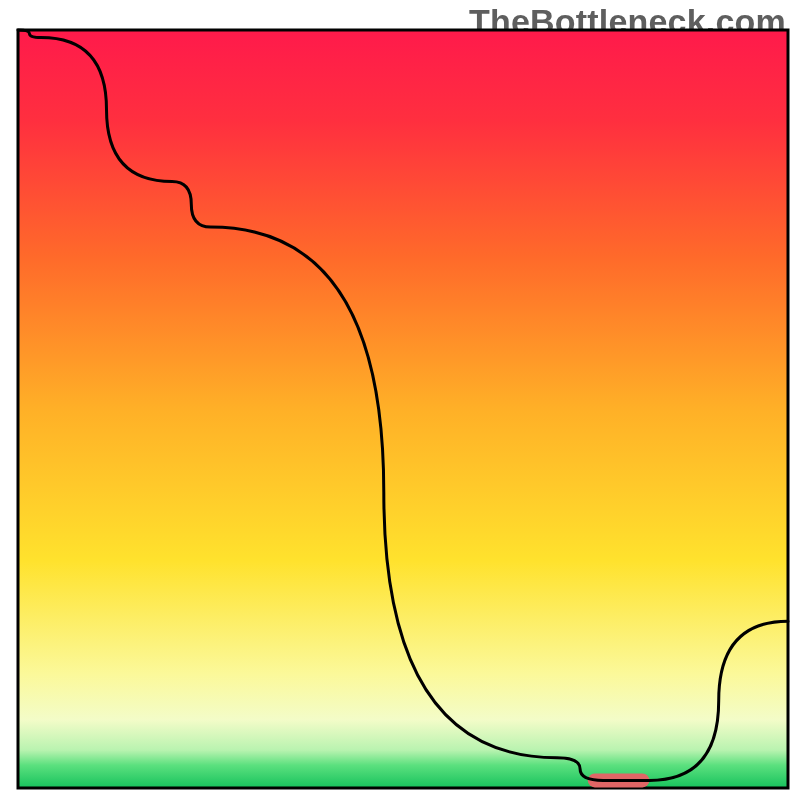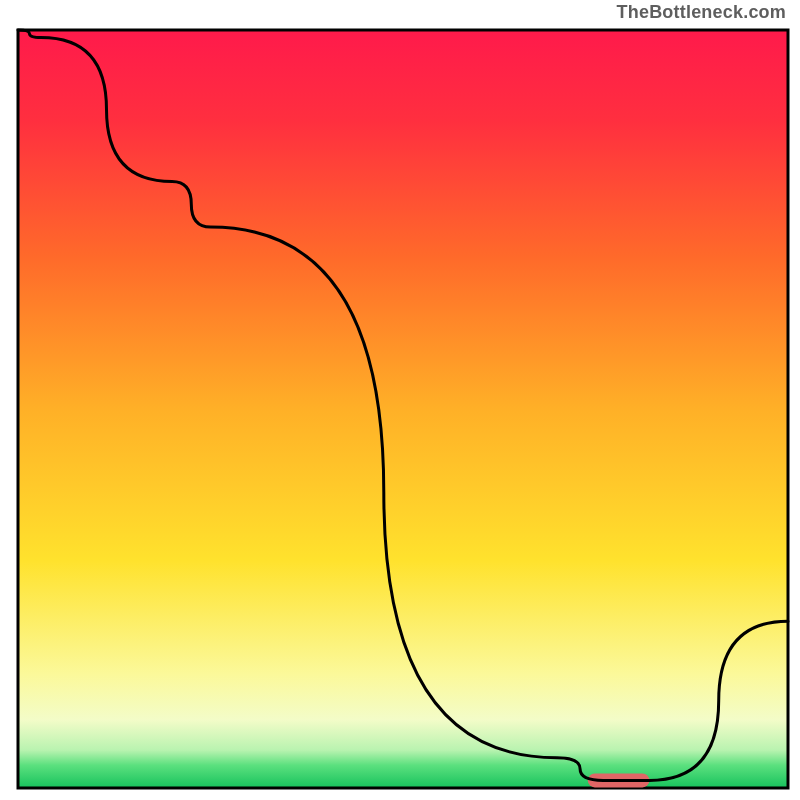--- a/index.html
+++ b/index.html
@@ -13,21 +13,21 @@
   }
   .stage {
     position: relative;
     width: 800px;
     height: 800px;
   }
   .watermark {
     position: absolute;
     top: 2px;
     right: 14px;
-    font-size: 18px;
+    font-size: 34px;
     font-weight: 600;
     color: #5e5e5e;
     letter-spacing: 0.2px;
   }
   svg.plot {
     position: absolute;
     top: 0;
     left: 0;
   }
 </style>

